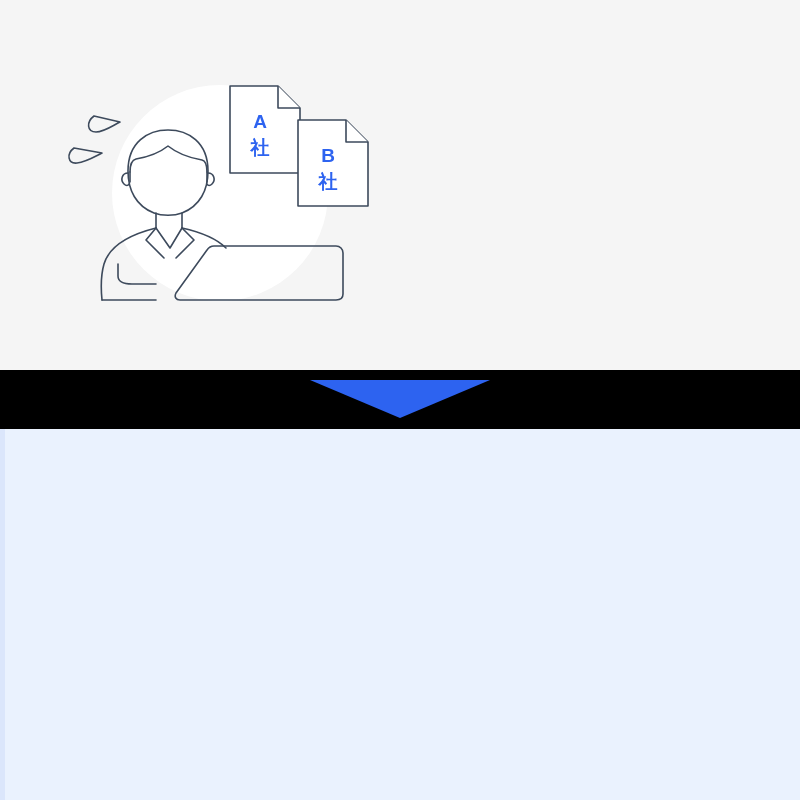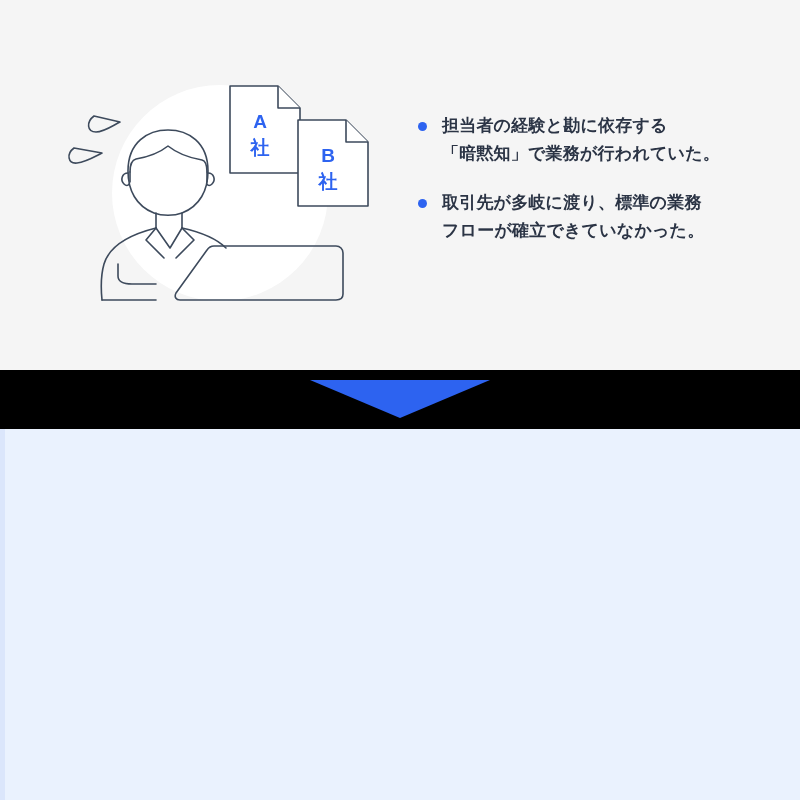--- a/index.html
+++ b/index.html
@@ -172,32 +172,20 @@
 
         <g>
           <path d="M238 42 L 286 42 L 308 64 L 308 128 L 238 128 Z" fill="#ffffff" stroke="#3d4a5c" stroke-width="1.6" stroke-linejoin="round"></path>
           <path d="M286 42 L 286 64 L 308 64" fill="#ffffff" stroke="#3d4a5c" stroke-width="1.6" stroke-linejoin="round"></path>
           <text x="268" y="84" text-anchor="middle" font-family="Liberation Sans, sans-serif" font-size="19" font-weight="bold" fill="#2d63f0">B</text>
           <text x="268" y="110" text-anchor="middle" font-family="Liberation Sans, sans-serif" font-size="19" font-weight="bold" fill="#2d63f0">社</text>
         </g>
       </svg>
     </div>
 
-    <ul class="bullets bullets-top">
-      <li class="bullet-item">
-        <span class="bullet-dot"></span>
-        <span class="bullet-line">担当者の経験と勘に依存する</span>
-        <span class="bullet-line">「暗黙知」で業務が行われていた。</span>
-      </li>
-      <li class="bullet-item">
-        <span class="bullet-dot"></span>
-        <span class="bullet-line">取引先が多岐に渡り、標準の業務</span>
-        <span class="bullet-line">フローが確立できていなかった。</span>
-      </li>
-    </ul>
   </section>
 
   <div class="divider-band">
     <div class="down-arrow"></div>
   </div>
 
   <section class="panel-bottom">
     <div class="panel-bottom-edge"></div>
 
   </section>

